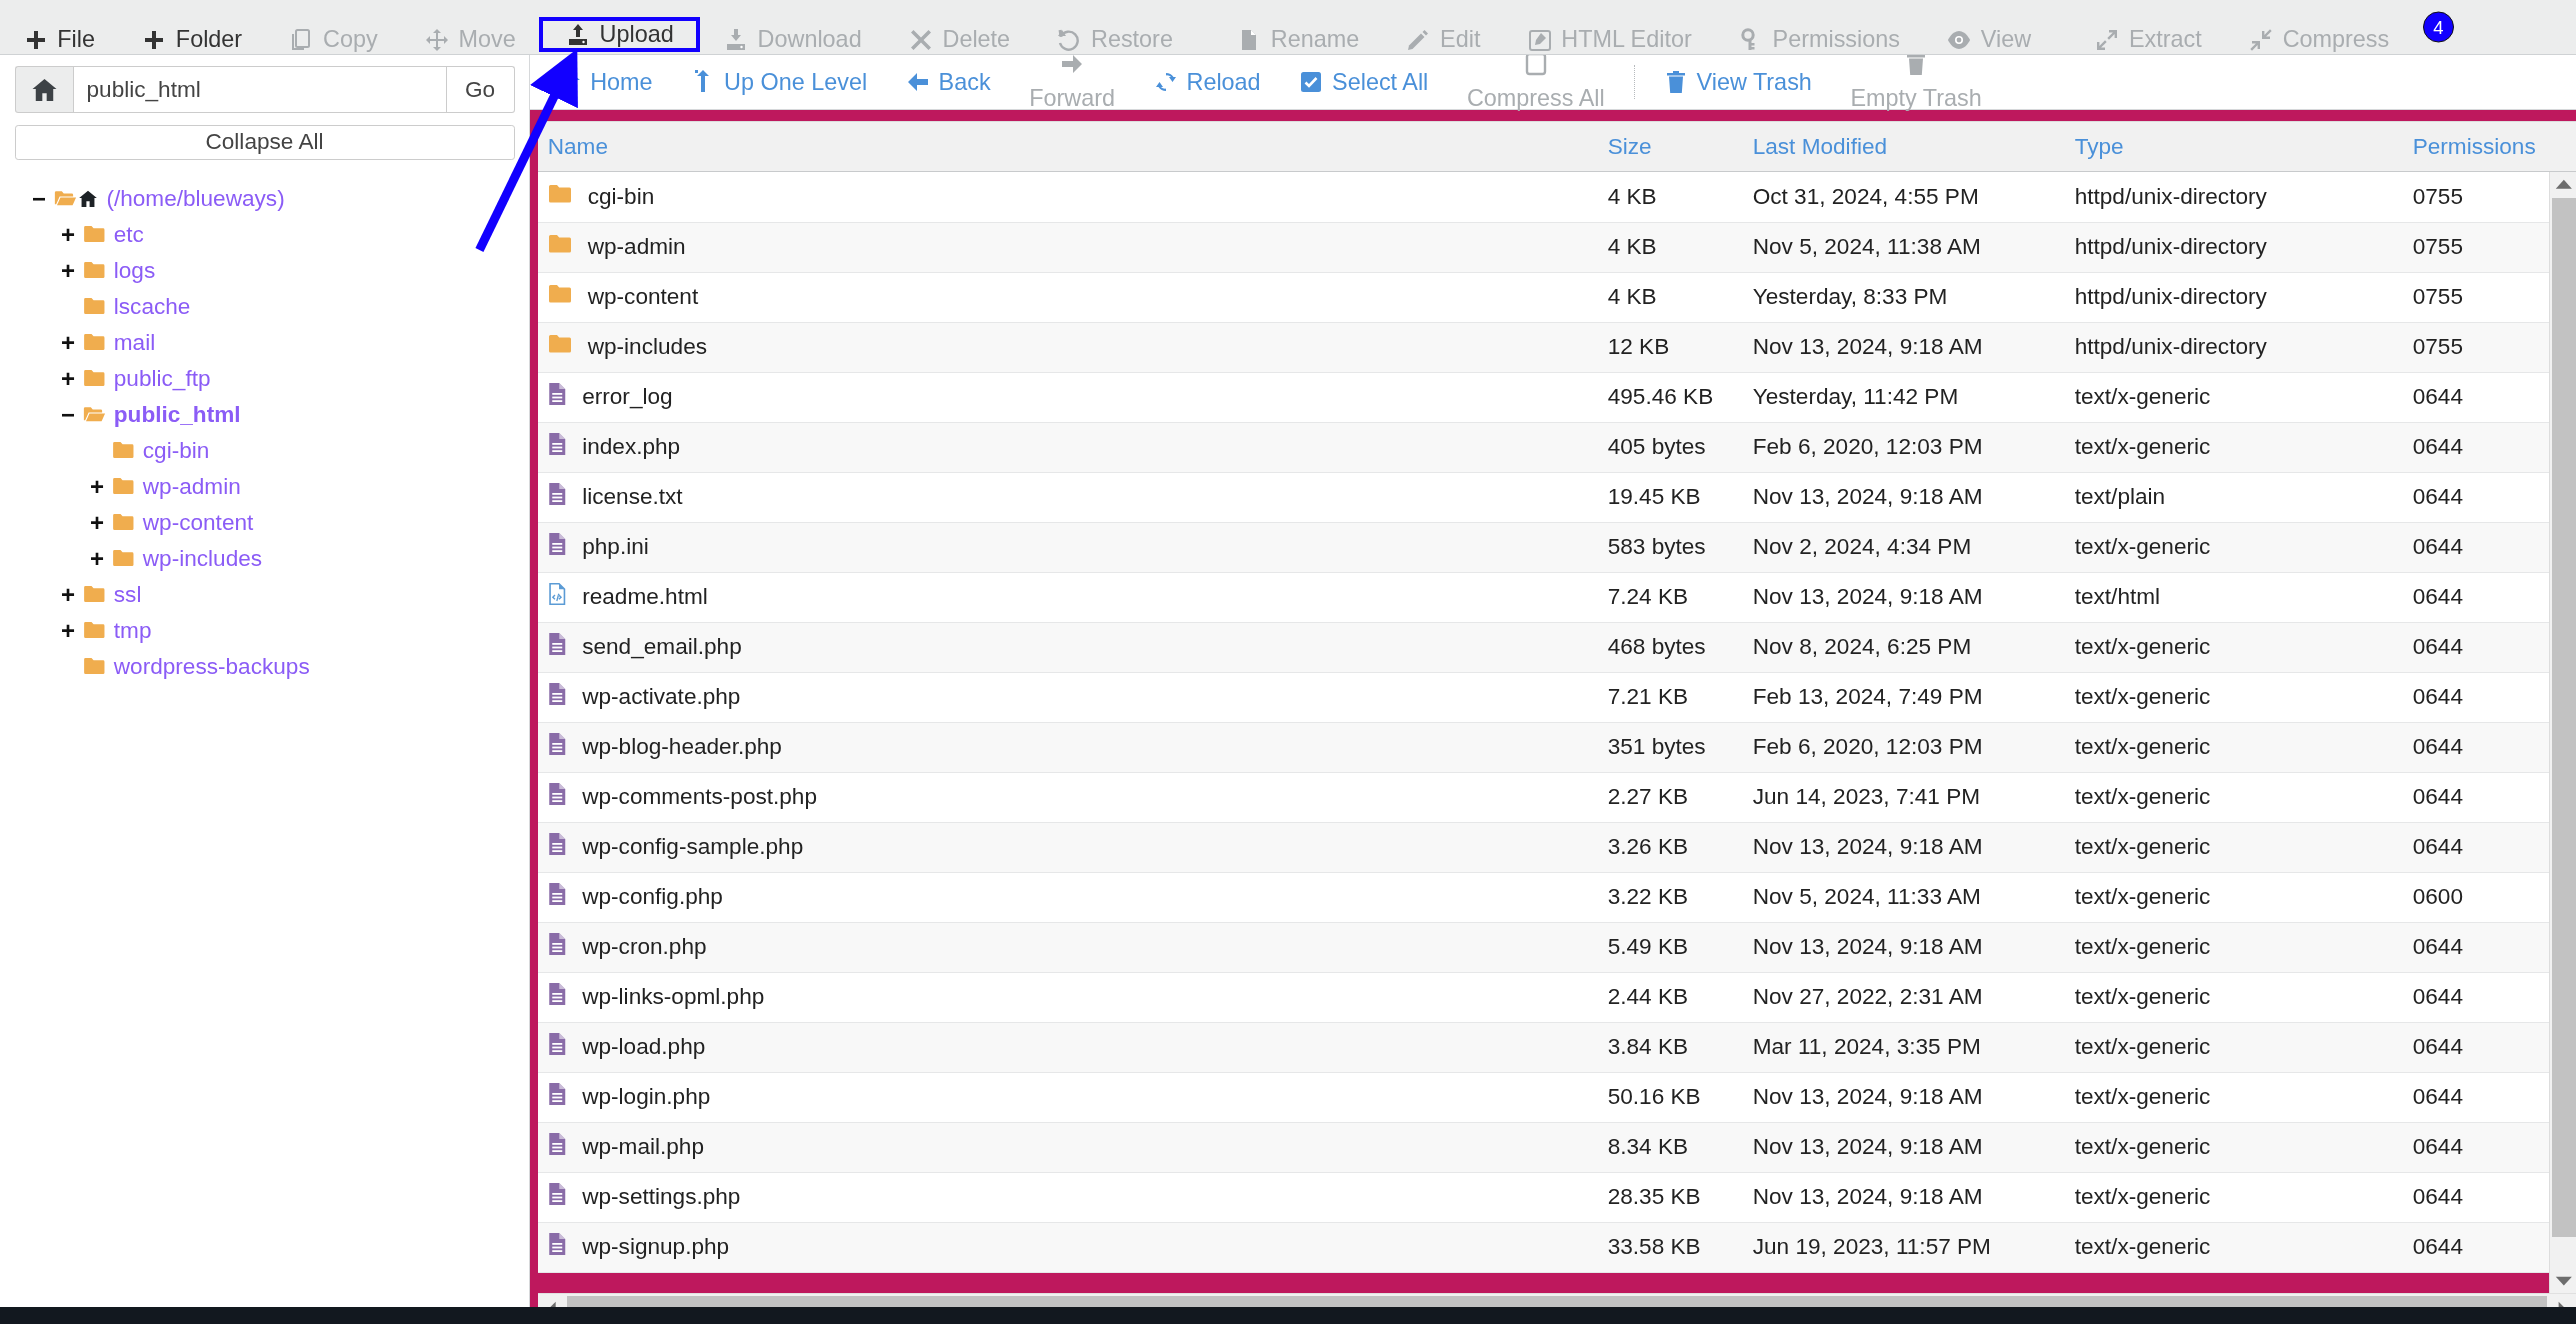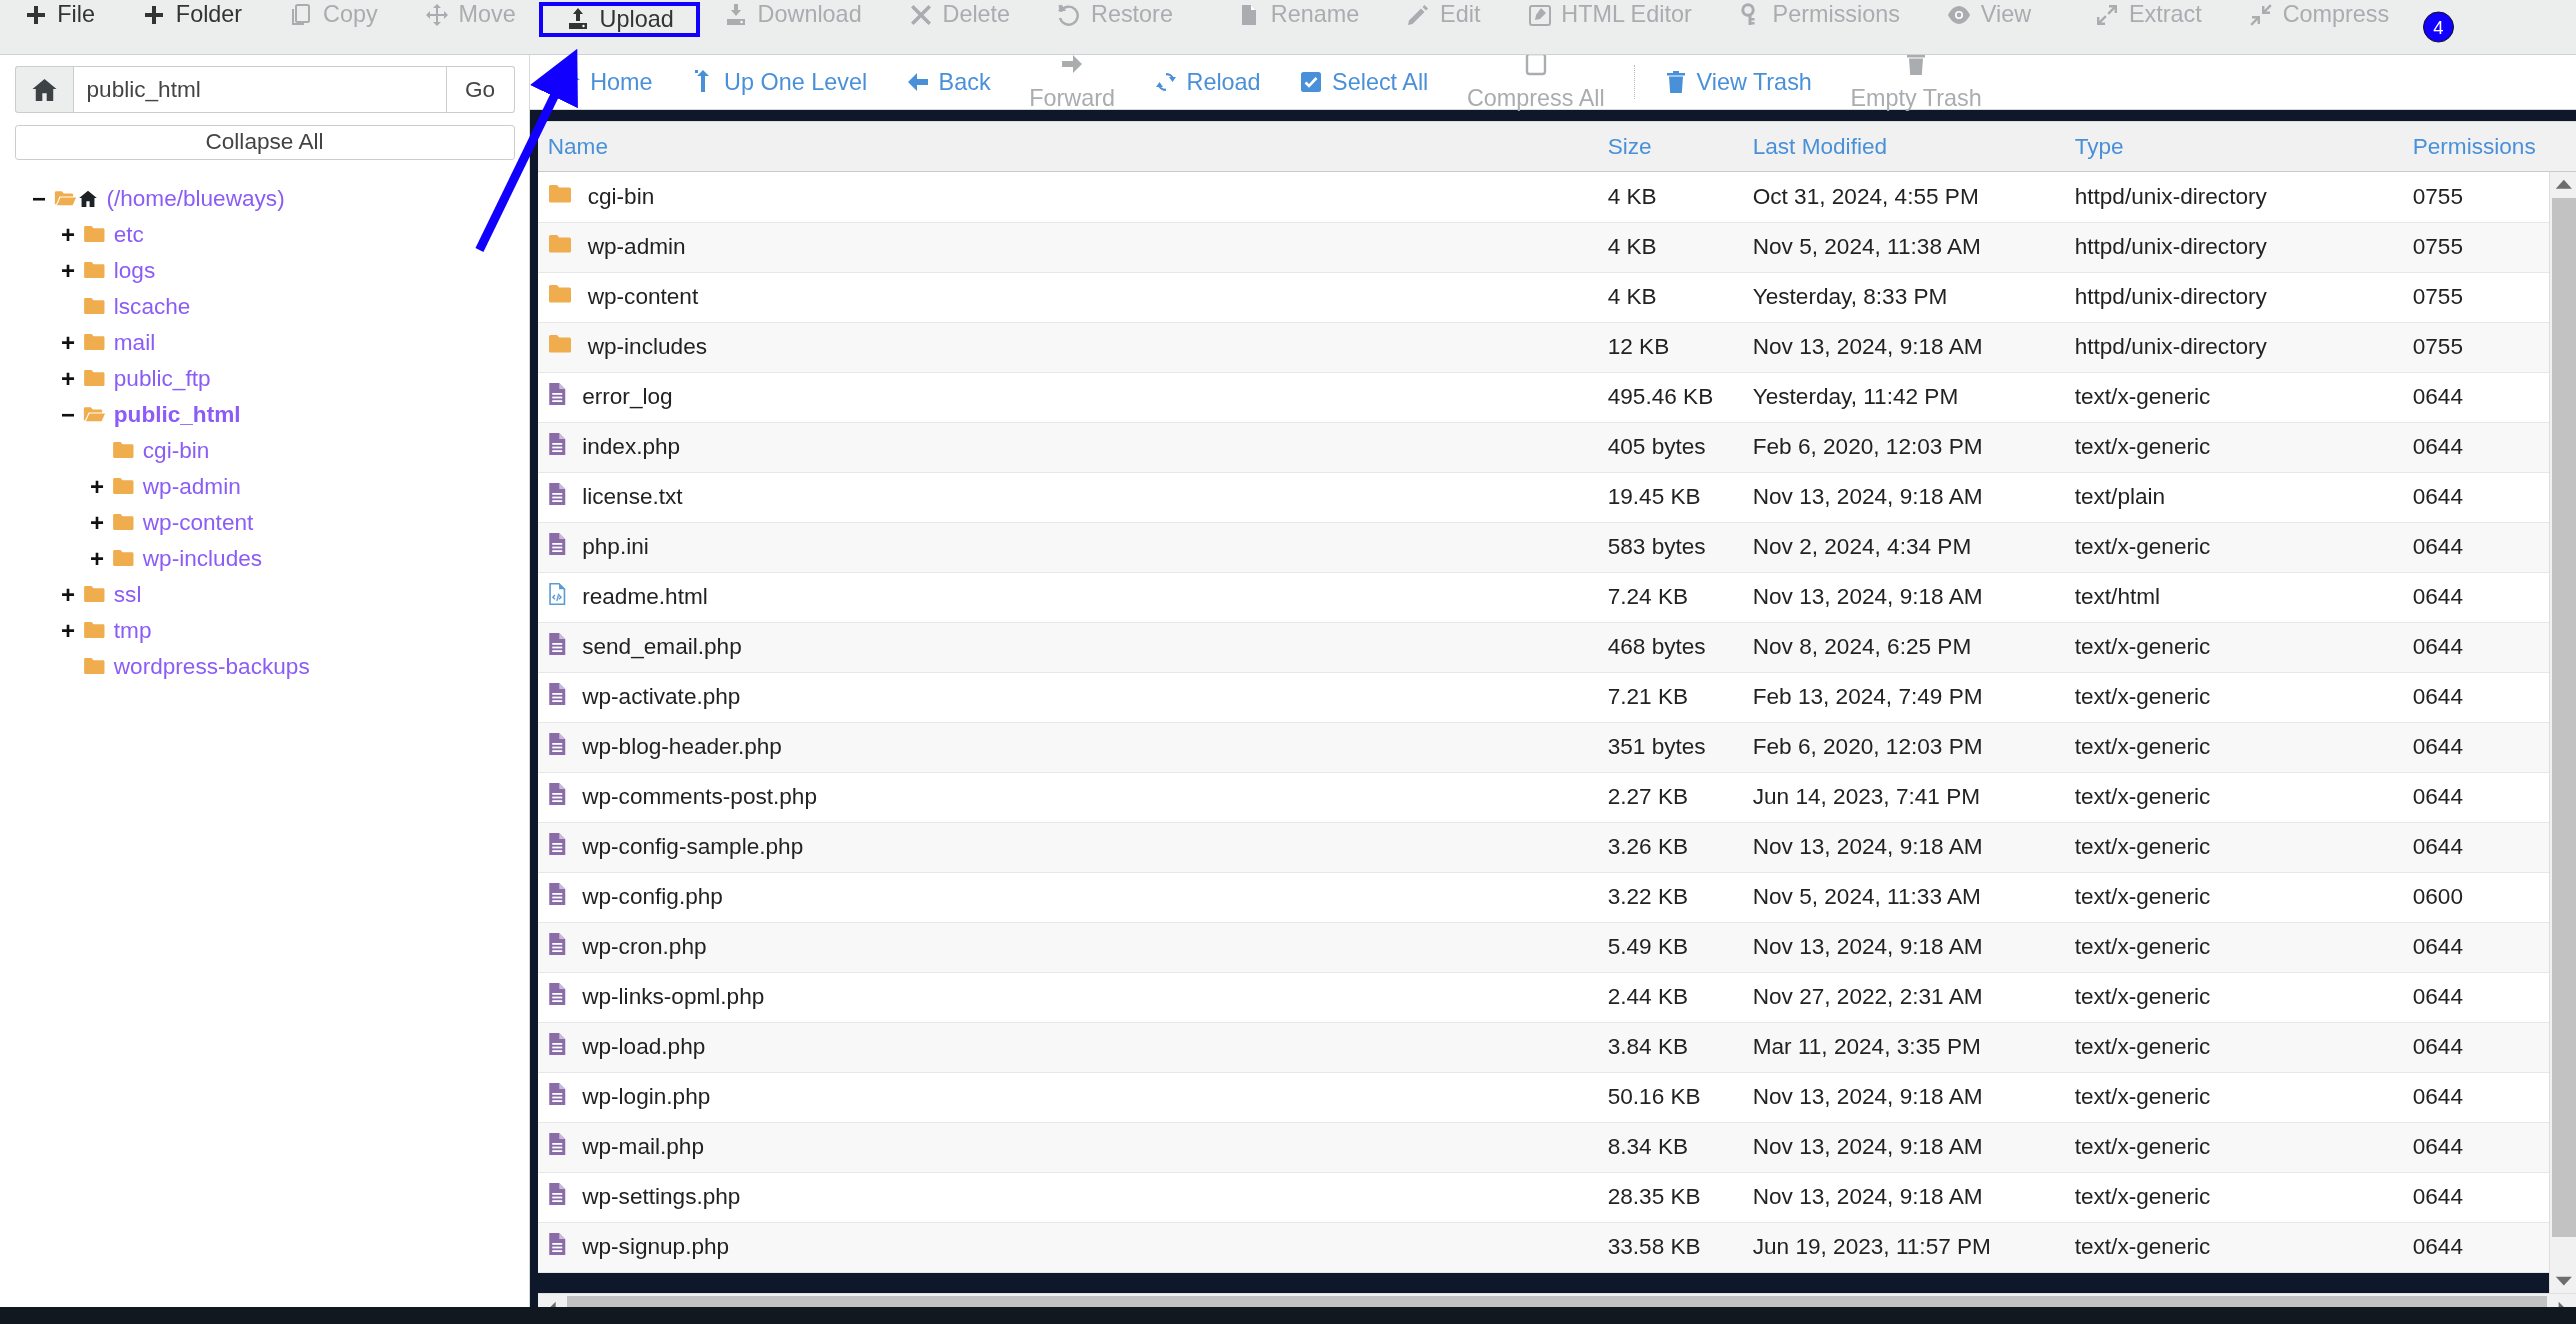--- a/index.html
+++ b/index.html
@@ -139,21 +139,21 @@
   .tree-ico { display: inline-flex; margin: 0 8px 0 3.2px; }
   .tree-label { color: #8b5cf6; }
   .tree-node.current .tree-label { font-weight: bold; }
 
   
   .main {
     flex: 1;
     display: flex;
     flex-direction: column;
     min-width: 0;
-    background: #0f172a;
+    background: #be185d;
   }
   .navbar {
     height: 55px;
     display: flex;
     align-items: center;
     border-bottom: 0.8px solid #d6d8da;
     padding-left: 8px;
     background: #fff;
   }
   .nav-btn {
@@ -282,21 +282,21 @@
     width: 2576px; height: 1325px;
     pointer-events: none;
   }
 </style>
 </head>
 <body>
 
 <div id="app">
 
   <div class="toolbar">
-    <div id="toolbar-items" style="display:flex;align-items:flex-start;">
+    <div id="toolbar-items" style="display:flex;align-items:flex-end;">
         <div class="tb-btn">
           <span class="tb-icon">
             <svg width="24" height="24" viewBox="0 0 24 24">
               <path fill="currentColor" d="M10 3h4v7h7v4h-7v7h-4v-7H3v-4h7z"></path>
             </svg>
           </span>
           <span>File</span>
         </div>
         <div class="tb-btn">
           <span class="tb-icon">

